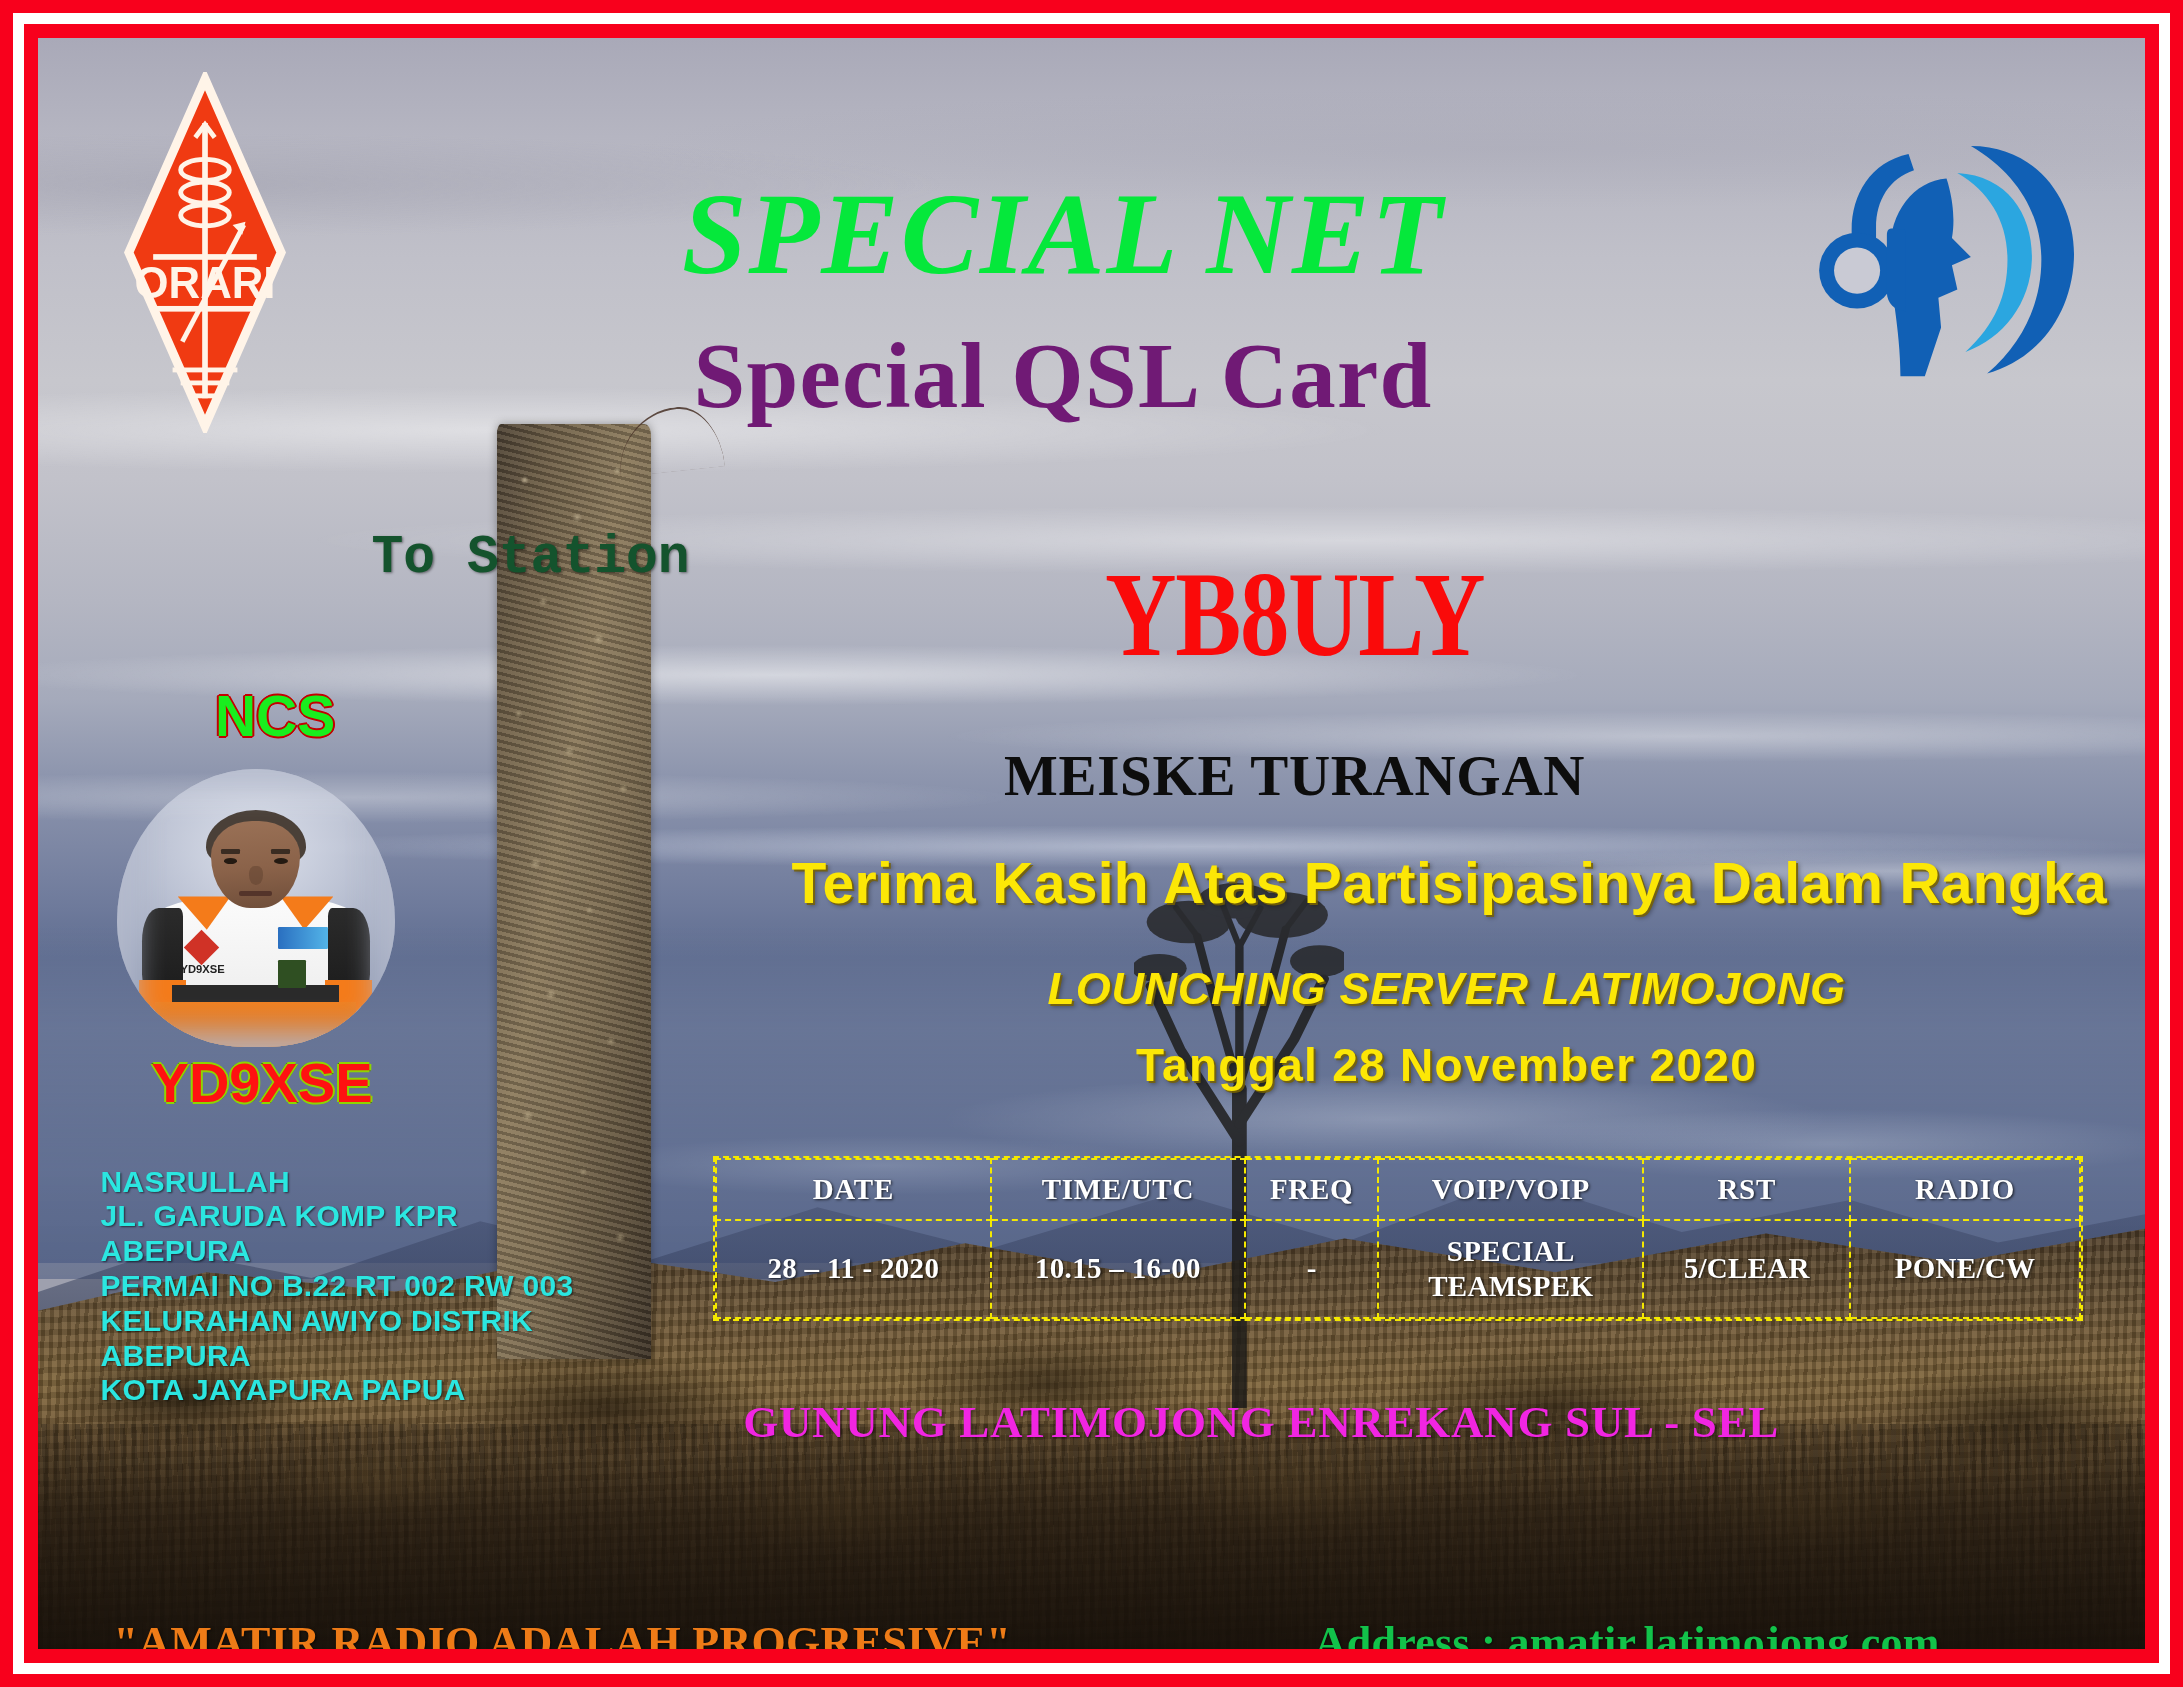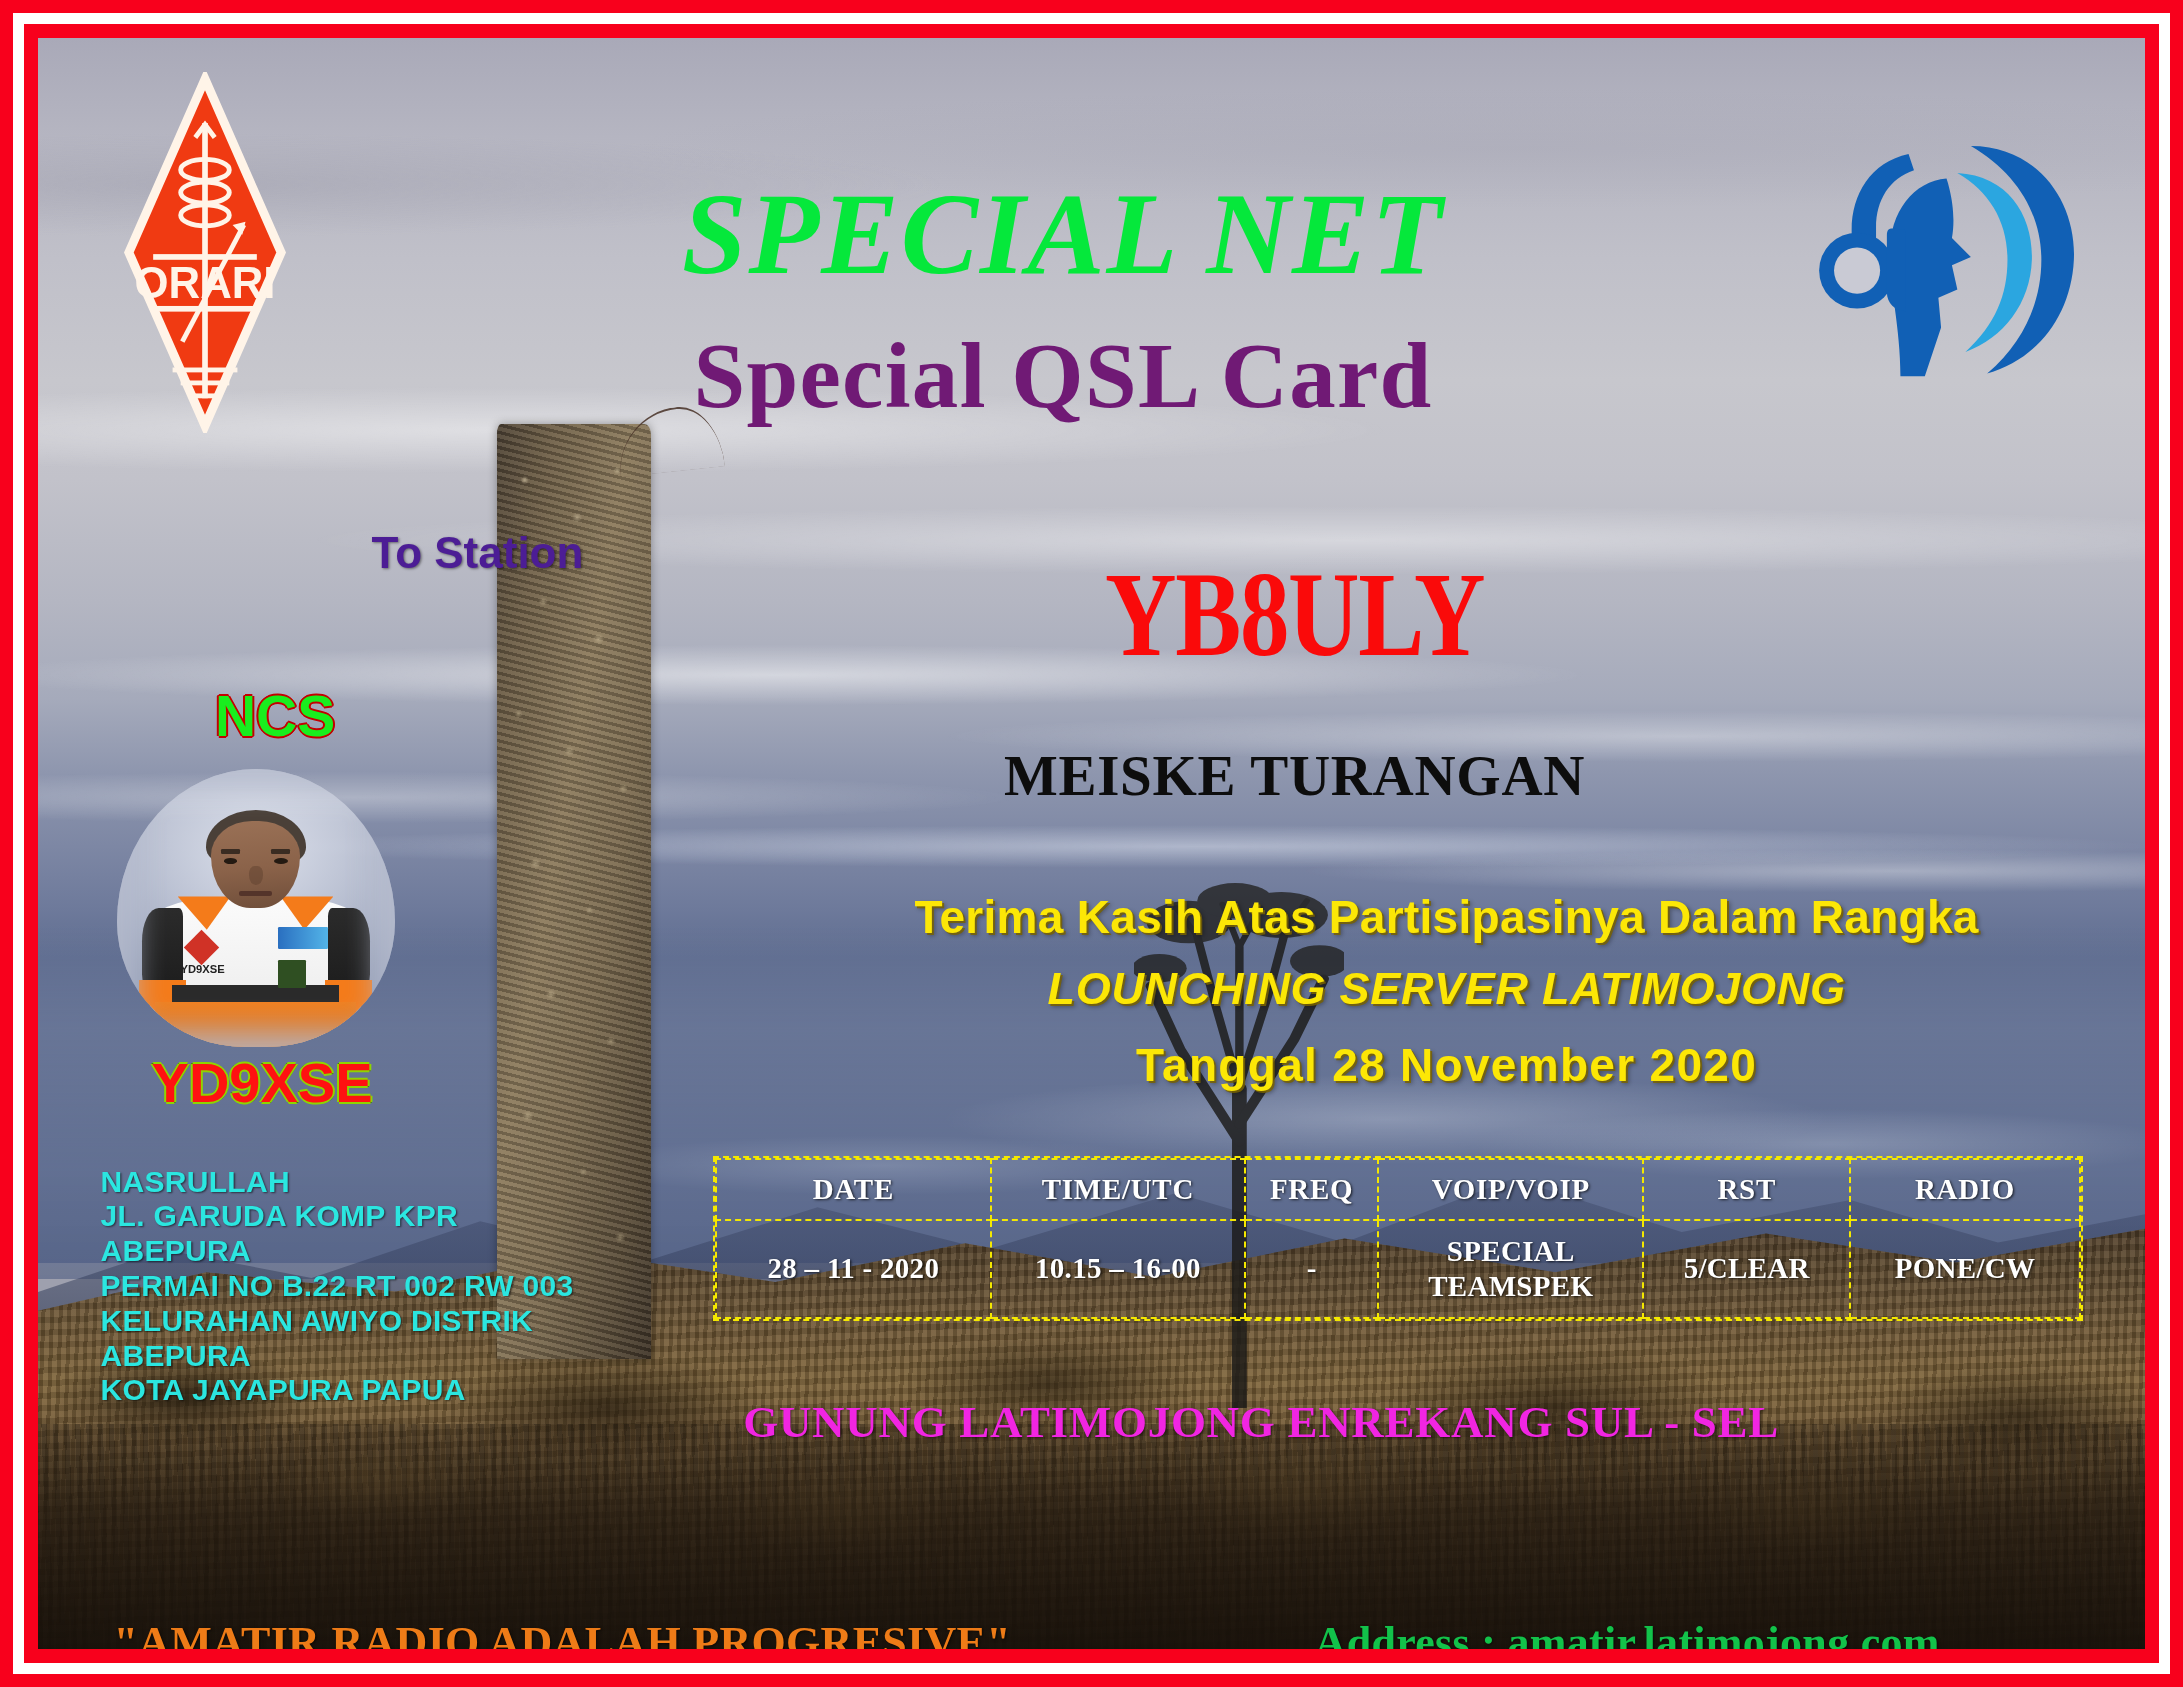--- a/index.html
+++ b/index.html
@@ -176,22 +176,22 @@
   }
   #title-qsl-card{
     position:absolute; left:397px; top:291px; width:1257px; text-align:center;
     font-family:"Liberation Serif", serif;
     font-size:93px; font-weight:bold;
     color:#701a75; letter-spacing:1.3px; line-height:1;
     white-space:nowrap;
   }
   #to-station{
     position:absolute; left:334px; top:490px;
-    font-family:Liberation Sans, sans-serif;
-    font-size:44px; font-weight:bold; color:#4c1d95;
+    font-family:Liberation Mono, monospace;
+    font-size:53px; font-weight:bold; color:#14532d;
     text-shadow:1.3px 1.3px 2.6px rgba(0,0,0,.45);
   }
 
   
   #callsign{
     position:absolute; left:827px; top:516px; width:860px; text-align:center;
     font-family:"Liberation Serif", serif;
     font-size:99px; font-weight:bold; color:#FA0A0A;
     letter-spacing:-1.3px; line-height:1; white-space:nowrap;
     transform:scaleY(1.22); transform-origin:center top;
@@ -203,21 +203,21 @@
     letter-spacing:0.7px; white-space:nowrap;
   }
 
   
   .ylw{
     position:absolute; text-align:center; width:1310px; left:754px;
     font-family:"Liberation Sans", sans-serif;
     color:#FCE706; font-weight:bold; white-space:nowrap;
     text-shadow: 2px 2px 0 rgba(120,98,2,.85), 3.3px 3.3px 4.6px rgba(0,0,0,.30);
   }
-  #thanks-line1{ top:852px; font-size:46px; letter-spacing:0.3px; }
+  #thanks-line1{ top:812px; font-size:57px; letter-spacing:0.3px; }
   #thanks-line2{ top:925px; font-size:45px; font-style:italic; letter-spacing:0.7px; }
   #thanks-line3{ top:1000px; font-size:46px; letter-spacing:1.3px; }
 
   
   #ncs-label{
     position:absolute; left:72px; top:645px; width:331px; text-align:center;
     font-family:"Liberation Sans", sans-serif; font-size:57px; font-weight:bold;
     color:#19EE1E;
     text-shadow: -2px 0 #c40000, 2px 0 #c40000, 0 -2px #c40000, 0 2px #c40000,
                   1.3px 1.3px #c40000, -1.3px -1.3px #c40000;

